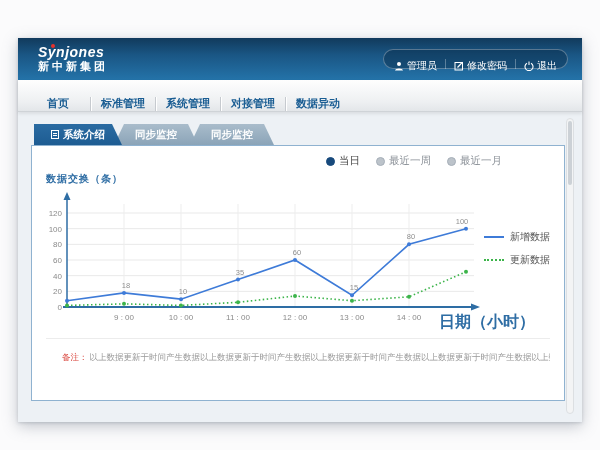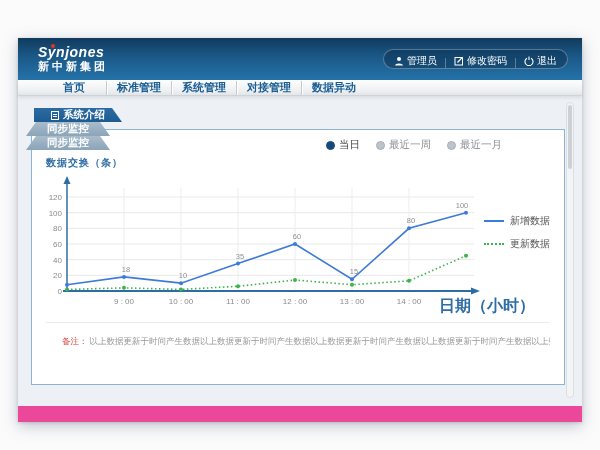--- a/index.html
+++ b/index.html
@@ -32,43 +32,43 @@
     display:flex;align-items:center;position:relative;color:#fff;
   }
   .logo{margin-left:20px;line-height:1.05;position:relative;}
   .logo-en{font-size:14px;font-weight:bold;font-style:italic;letter-spacing:.5px;}
   .logo-accent{position:absolute;top:-1px;left:13px;width:4px;height:4px;background:#e5322c;border-radius:50%;}
   .logo-cn{font-size:11px;font-weight:bold;letter-spacing:3px;margin-top:1px;}
   .app-title{margin-left:20px;font-size:14px;letter-spacing:1px;padding-top:1px;}
   .user-pill{
     position:absolute;right:14px;top:11px;height:20px;
     background:rgba(8,38,62,.38);border:1px solid rgba(255,255,255,.3);
-    border-radius:11px;display:flex;align-items:flex-end;padding:0 10px;gap:8px;
+    border-radius:11px;display:flex;align-items:flex-start;padding:9px 10px;gap:8px;
     font-size:10px;color:#fff;
   }
   .pill-item{display:flex;align-items:center;gap:3px;cursor:pointer;white-space:nowrap;}
   .pill-sep{width:1px;height:10px;background:rgba(255,255,255,.3);}
   .pill-icon{display:block;}
   
   .navbar{
-    height:16px;
+    height:32px;
     background:linear-gradient(180deg,#fefefe 0%,#eef0f2 70%,#e3e6e9 100%);
     border-bottom:1px solid #cfd3d7;
     box-shadow:0 2px 3px rgba(0,0,0,.08);
-    display:flex;align-items:flex-end;padding-left:24px;
+    display:flex;align-items:flex-end;padding-left:8px;
     position:relative;z-index:3;
   }
   .nav-item{
     min-width:64px;text-align:center;padding:0 6px;
     font-size:11px;font-weight:bold;color:var(--nav-text);cursor:pointer;
   }
   .nav-sep{width:1px;height:14px;background:#c6cacf;box-shadow:1px 0 0 #fff;}
   
   .content{position:relative;height:310px;background:#edf1f5;padding-top:12px;}
-  .tabs{display:flex;margin-left:16px;height:21px;position:relative;z-index:2;flex-direction:column;}
+  .tabs{display:flex;margin-left:16px;height:21px;position:relative;z-index:2;}
   .tab{
     width:84px;display:flex;align-items:center;justify-content:center;gap:4px;
     color:#fff;font-size:10.5px;font-weight:bold;cursor:pointer;
     background:linear-gradient(180deg,var(--tab-inactive-top),var(--tab-inactive-bottom));
     clip-path:polygon(10px 0, calc(100% - 10px) 0, 100% 100%, 0 100%);
     margin-left:-8px;
   }
   .tab:first-child{
     margin-left:0;width:88px;
     clip-path:polygon(0 0, calc(100% - 10px) 0, 100% 100%, 0 100%);

